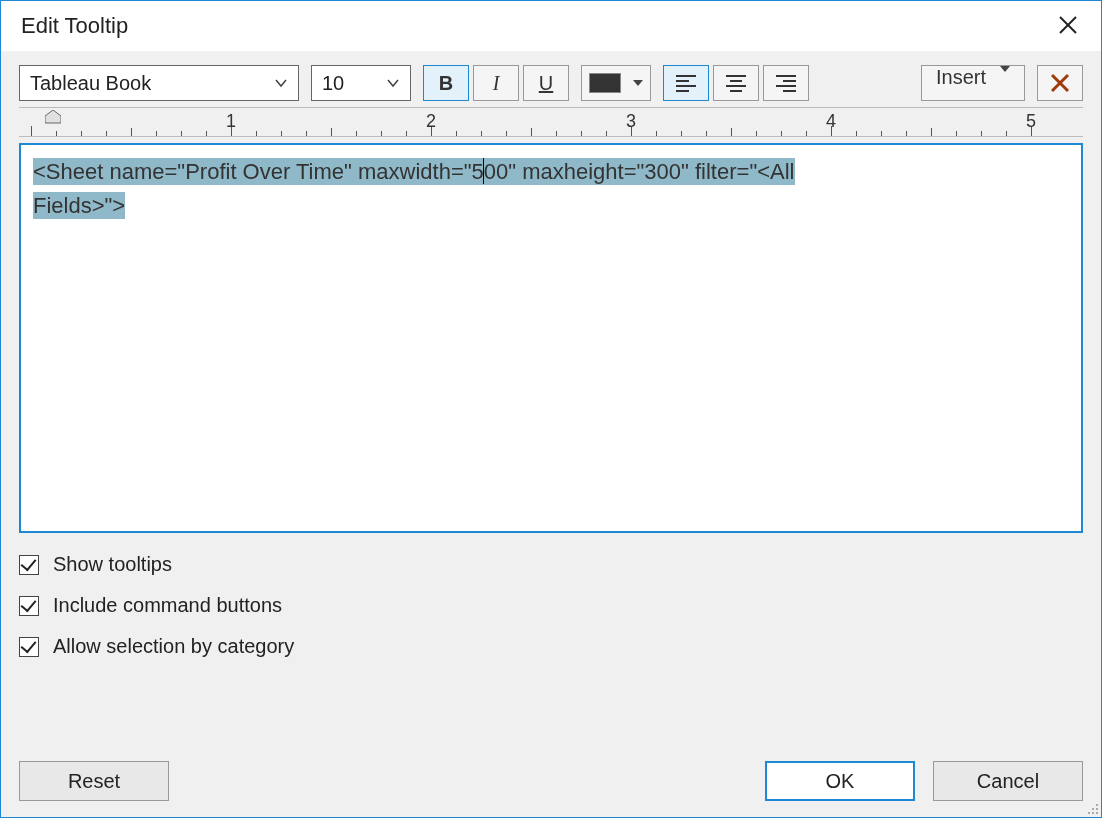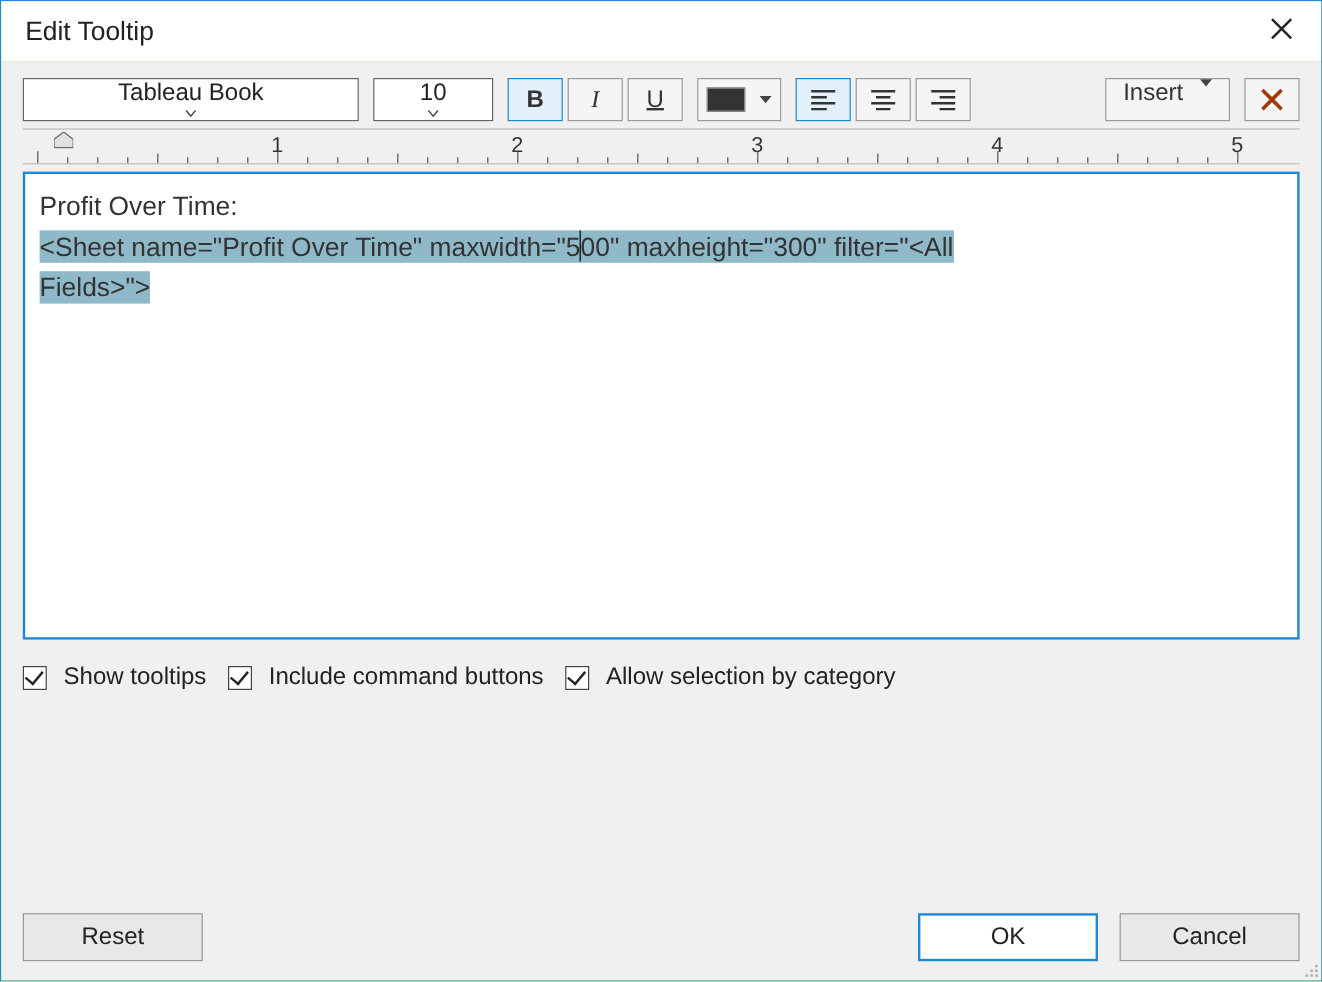--- a/index.html
+++ b/index.html
@@ -8,21 +8,21 @@
     font-family: "Segoe UI", Arial, sans-serif;
     background: #ffffff;
     width: 1102px;
     height: 818px;
     overflow: hidden;
   }
   .window {
     width: 1102px;
     height: 818px;
     border: 1px solid #1e88d2;
-    background: #84cc16;
+    background: #bef264;
     position: relative;
   }
   .titlebar {
     height: 50px;
     display: flex;
     align-items: center;
     justify-content: space-between;
     padding: 0 16px 0 20px;
     background: #ffffff;
   }
@@ -52,21 +52,20 @@
   .combo {
     display: flex;
     align-items: center;
     background: #ffffff;
     border: 1px solid #666;
     height: 36px;
     padding: 0 10px;
     font-size: 20px;
     color: #222;
     cursor: pointer;
-    flex-direction: column;
   }
   .combo.font { width: 280px; justify-content: space-between; }
   .combo.size { width: 100px; justify-content: space-between; }
   .chev-down {
     width: 0; height: 0;
     border-left: 5px solid transparent;
     border-right: 5px solid transparent;
     border-top: 6px solid #444;
     display: inline-block;
     margin-left: 6px;
@@ -194,21 +193,21 @@
     height: 26px;
     background: #000;
     vertical-align: middle;
     margin: 0 -0.5px;
     position: relative;
     top: -2px;
   }
   .options {
     margin-top: 20px;
     display: flex;
-    flex-direction: row;
+    flex-direction: column;
     gap: 18px;
     font-size: 20px;
     color: #222;
   }
   .opt-row {
     display: flex;
     align-items: center;
     gap: 14px;
   }
   .chk {
@@ -429,21 +428,20 @@
           <div class="tick-label" style="left: 1012px;">5</div>
         </div>
       <div class="ruler-marker">
         <svg width="16" height="14" viewBox="0 0 16 14">
           <polygon points="0,6 8,0 16,6 16,13 0,13" fill="#e0e0e0" stroke="#666" stroke-width="1"></polygon>
         </svg>
       </div>
     </div>
 
     <div class="editor">
-      <div class="line1">Profit Over Time:</div>
       <div><span class="highlight"><span>&lt;Sheet name="Profit Over Time" maxwidth="5</span></span><span class="caret"></span><span class="highlight"><span>00" maxheight="300" filter="&lt;All </span></span></div>
       <div><span class="highlight">Fields&gt;"&gt;</span></div>
     </div>
 
     <div class="options">
       <div class="opt-row">
         <span class="chk checked"></span>
         <span>Show tooltips</span>
       </div>
       <div class="opt-row">

